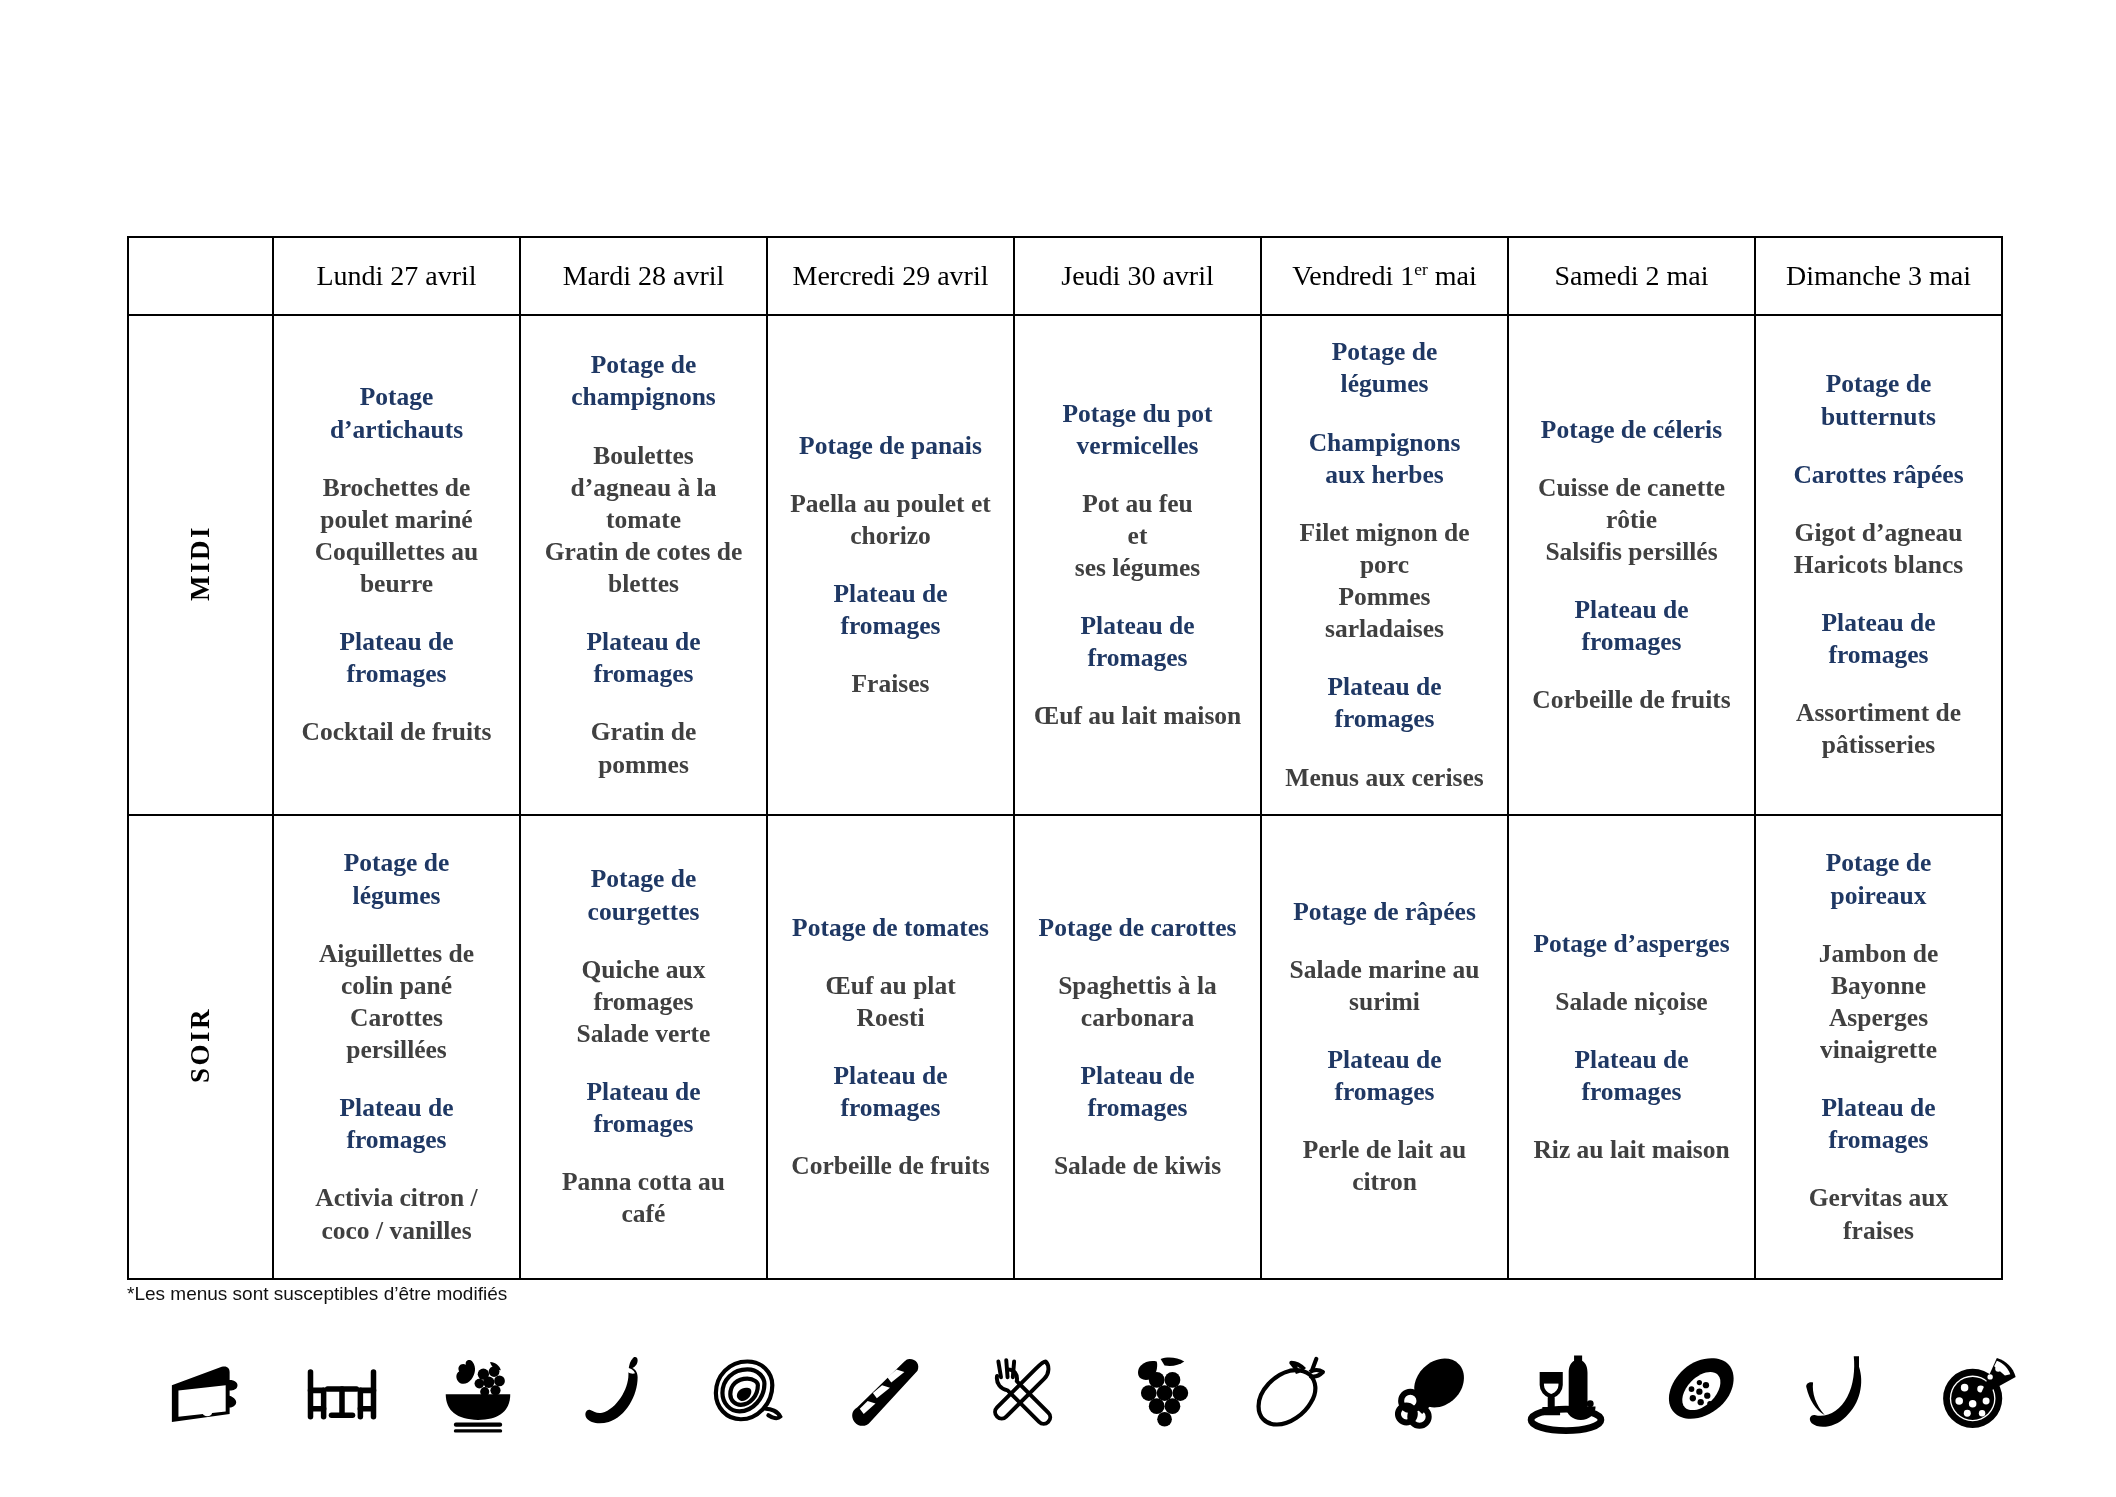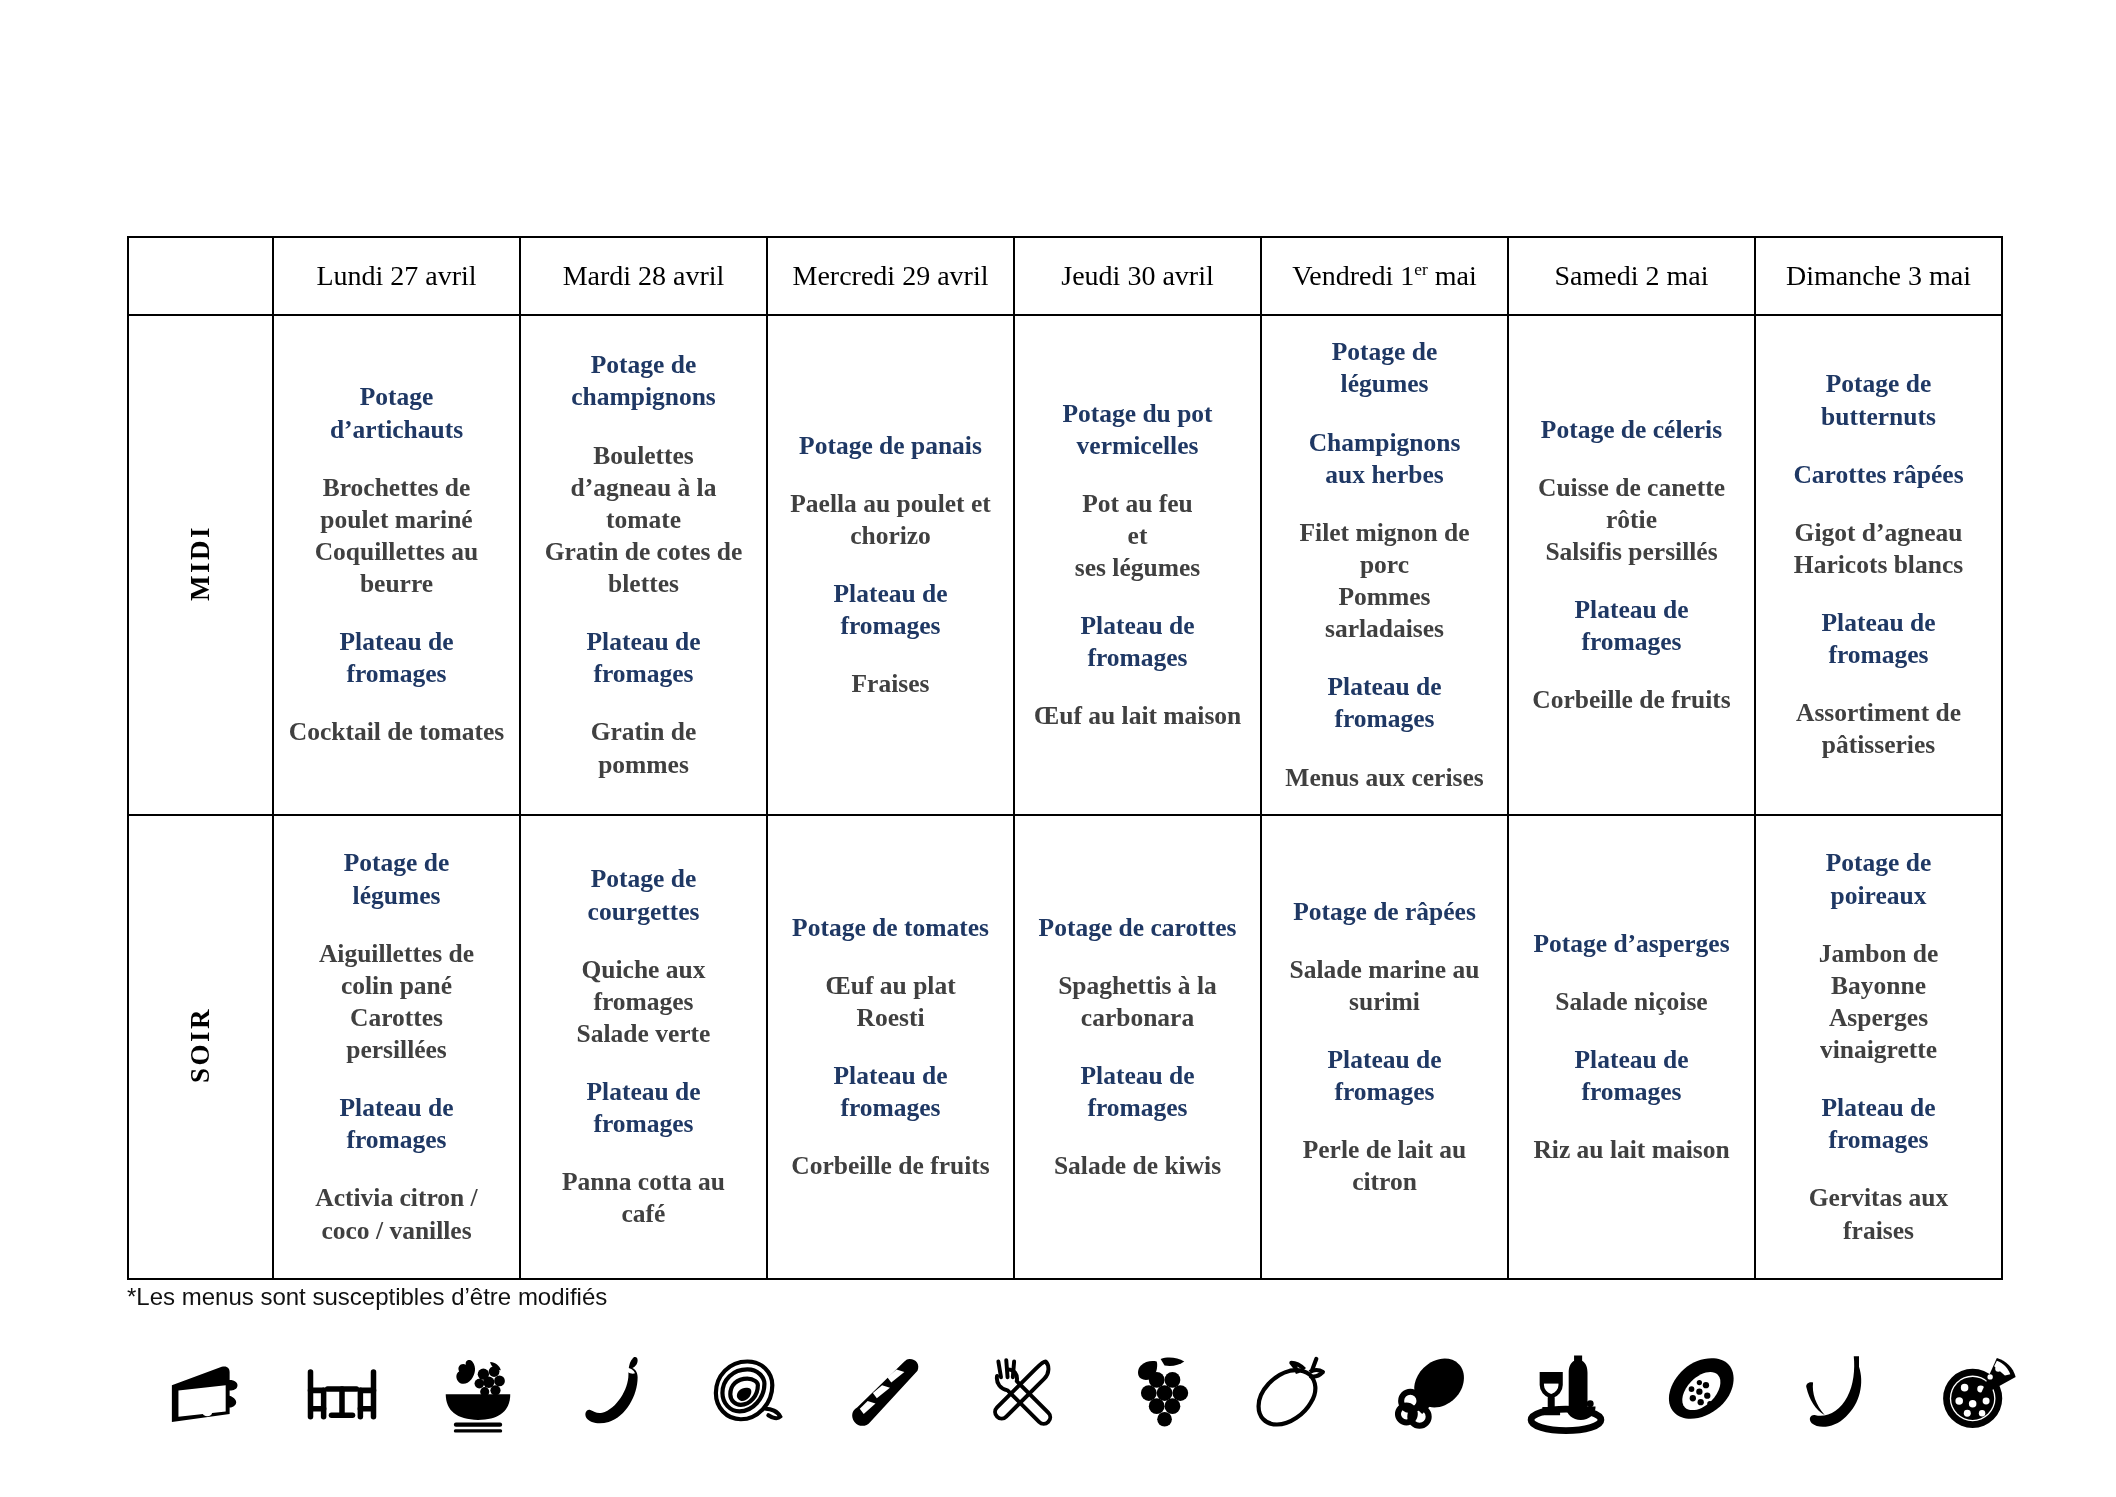--- a/index.html
+++ b/index.html
@@ -114,21 +114,21 @@
   .dish.blue  { color: #1F3864; }
   .dish.gold  { color: #404040; }
   .gap { height: 26px; }
 
   
   .footnote {
     position: absolute;
     top: 1283px;
     left: 127px;
     font-family: "Liberation Sans", "DejaVu Sans", sans-serif;
-    font-size: 24px;
+    font-size: 19px;
     color: #111111;
     white-space: nowrap;
   }
 
   
   .icon-strip {
     position: absolute;
     top: 1333px;
     left: 160px;
     width: 1860px;
@@ -182,21 +182,21 @@
           <td class="service">
             <span class="service-inner">MIDI</span>
           </td>
           <td class="meal">
               <div class="dish blue">Potage<br>d’artichauts</div>
               <div class="gap"></div>
               <div class="dish gold">Brochettes de<br>poulet mariné<br>Coquillettes au<br>beurre</div>
               <div class="gap"></div>
               <div class="dish blue">Plateau de<br>fromages</div>
               <div class="gap"></div>
-              <div class="dish gold">Cocktail de tomates</div>
+              <div class="dish gold">Cocktail de fruits</div>
             </td>
           <td class="meal">
               <div class="dish blue">Potage de<br>champignons</div>
               <div class="gap"></div>
               <div class="dish gold">Boulettes<br>d’agneau à la<br>tomate<br>Gratin de cotes de<br>blettes</div>
               <div class="gap"></div>
               <div class="dish blue">Plateau de<br>fromages</div>
               <div class="gap"></div>
               <div class="dish gold">Gratin de<br>pommes</div>
             </td>

